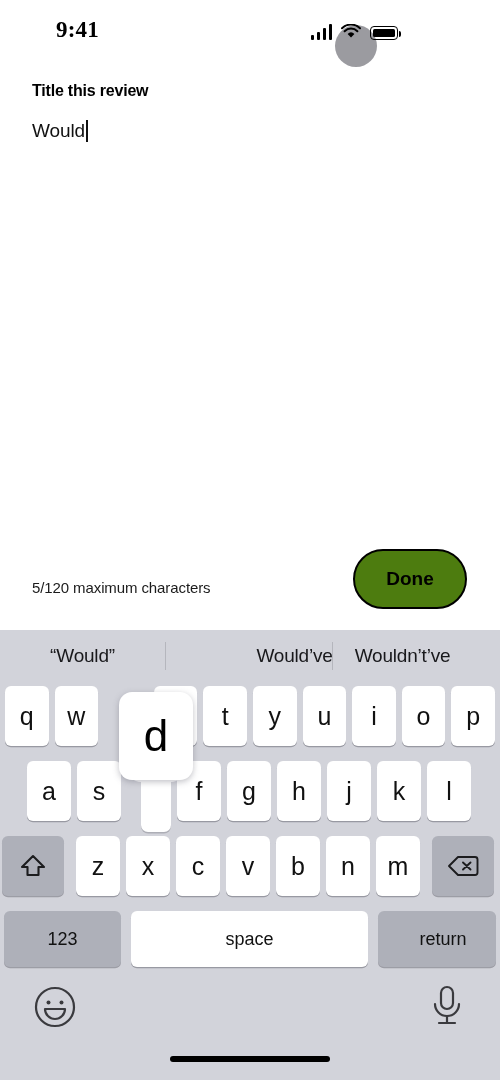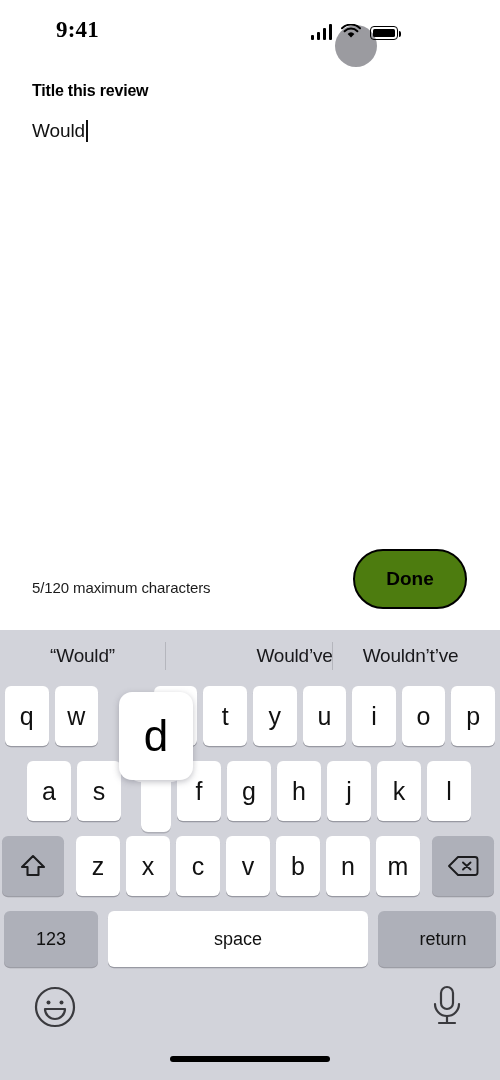--- a/index.html
+++ b/index.html
@@ -62,21 +62,21 @@
   }
   .predictions { position:relative; height:52px; }
   .pred {
     position:absolute; top:0; height:52px;
     display:flex; align-items:center; justify-content:center;
     font-size:19px; color:#18181b; letter-spacing:-.2px;
     white-space:nowrap; cursor:pointer; overflow:hidden;
   }
   .pred:nth-child(1){ left:0;   width:165px; }
   .pred:nth-child(2){ left:175px; width:167px;margin-left:36px; }
-  .pred:nth-child(3){ left:340px; width:141px; }
+  .pred:nth-child(3){ left:332px; width:141px; }
   .pred-div { position:absolute; top:12px; width:1px; height:28px; background:#b5b6bd; }
 
   .krow { position:absolute; left:0; width:500px; display:flex; }
   .krow.r1 { top:56px; }
   .krow.r2 { top:131px; padding:0 24px; }
   .krow.r3 { top:206px; }
   .krow.r4 { top:281px; }
 
   .key {
     height:60px; border-radius:6px; background:#fff;
@@ -84,21 +84,21 @@
     display:flex; align-items:center; justify-content:center;
     font-size:25px; color:#111; cursor:pointer; user-select:none;
   }
   .krow.r1 .key, .krow.r2 .key { width:44px; margin:0 3px; }
   .krow.r1 { padding:0 2px; }
   .krow.r3 { padding:0 2px; align-items:center; }
   .krow.r3 .key.letter { width:44px; margin:0 3px; }
   .key.mod { background:#aeb0b9; box-shadow:0 1.2px 0 rgba(90,90,100,.45); }
   .key.shift { width:62px; margin-right:9px; }
   .key.del   { width:62px; margin-left:9px; }
-  .key.num   { width:94px; height:56px; font-size:18px; }
+  .key.num   { width:117px; height:56px; font-size:18px; }
   .key.space { flex:1; height:56px; margin:0 10px; font-size:18px;text-align:right; }
   .key.ret   { width:118px; height:56px; font-size:18px;padding-left:12px; }
   .krow.r4 { padding:0 4px; }
 
   
   .key.masked { visibility:hidden; }
 
   
   .keypop {
     position:absolute; left:119px; top:62px; width:74px; height:140px;

